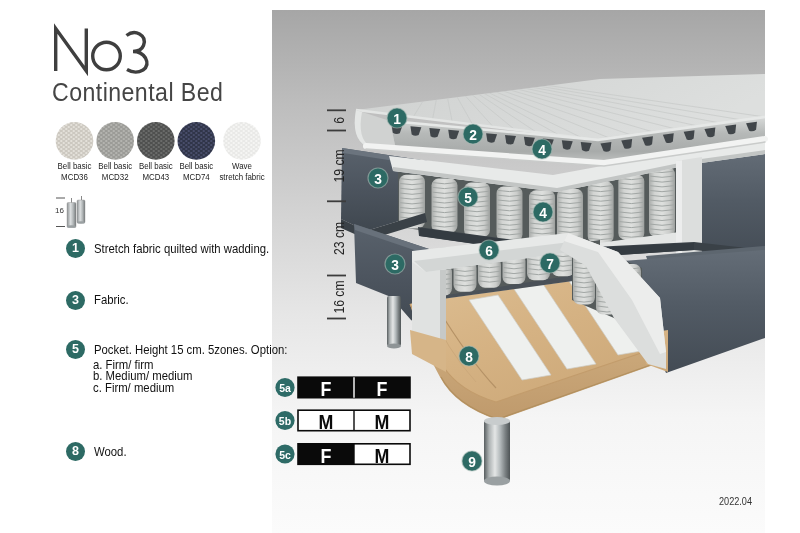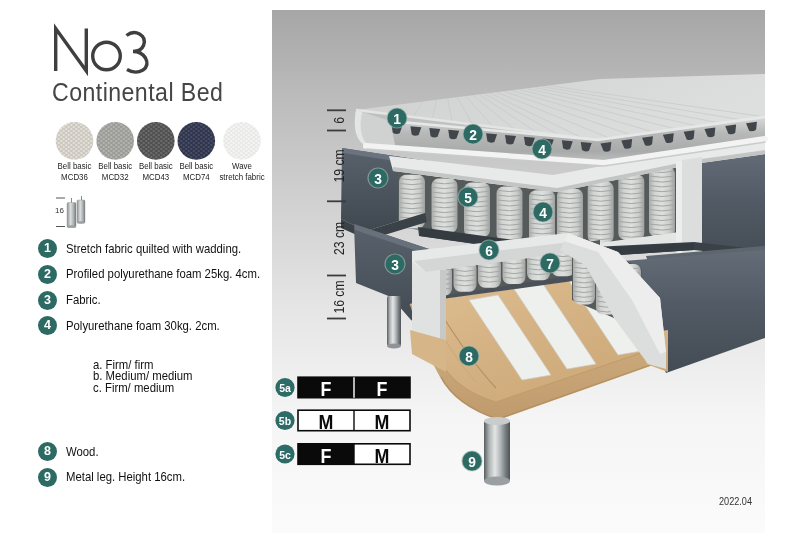--- a/index.html
+++ b/index.html
@@ -1,17 +1,17 @@
 <!DOCTYPE html>
 <html><head><meta charset="utf-8">
 <style>
 html,body{margin:0;padding:0;background:#fff;}
 #page{position:relative;width:800px;height:533px;overflow:hidden;background:#fff;font-family:"Liberation Sans",sans-serif;}
 #sub{position:absolute;left:52px;top:77px;font-size:26px;color:#454545;letter-spacing:0.5px;transform:scaleX(0.89);transform-origin:0 0;}
-.li{position:absolute;left:38px;height:20px;white-space:nowrap;}
+.li{position:absolute;left:66px;height:20px;white-space:nowrap;}
 .bdg{display:inline-block;width:19px;height:19px;border-radius:50%;background:#2d6a64;color:#fff;font-size:12.5px;font-weight:bold;text-align:center;line-height:19px;vertical-align:middle;}
 .ltx{font-size:12.6px;color:#111;margin-left:9px;vertical-align:middle;display:inline-block;transform:scaleX(0.9);transform-origin:0 50%;}
 .sub{position:absolute;left:93px;font-size:12.6px;color:#111;white-space:nowrap;transform:scaleX(0.9);transform-origin:0 50%;}
 svg{position:absolute;left:0;top:0;}
 </style></head>
 <body>
 <div id="page">
 <svg width="800" height="533" viewBox="0 0 800 533">
 <defs>
 <linearGradient id="leg2" x1="0" y1="0" x2="1" y2="0">
@@ -509,20 +509,18 @@
 <ellipse cx="71.5" cy="226.5" rx="4.5" ry="1.3" fill="#9aa0a2"></ellipse>
 
 <g stroke="#3f3f3f" stroke-width="3.4" fill="none">
 <path d="M55.7,71 L55.7,28.5 L86.3,71 L86.3,28.5"></path>
 <circle cx="106.5" cy="56" r="13.8"></circle>
 <path d="M126.5,35.5 Q133,30.5 139.5,34 Q146.5,38 143.5,45.5 Q141,51.5 133,51.5 Q141.5,51.5 145.5,58 Q149.5,65.5 143,70 Q135.5,74.5 127,69.5"></path>
 </g>
 </svg>
 <div id="sub">Continental Bed</div>
 <div class="li" style="top:238.8px"><span class="bdg">1</span><span class="ltx">Stretch fabric quilted with wadding.</span></div>
-    <div class="li" style="top:264.4px"><span class="bdg">2</span><span class="ltx">Profiled polyurethane foam 25kg. 4cm.</span></div>
     <div class="li" style="top:290.5px"><span class="bdg">3</span><span class="ltx">Fabric.</span></div>
-    <div class="li" style="top:316.1px"><span class="bdg">4</span><span class="ltx">Polyurethane foam 30kg. 2cm.</span></div>
+    <div class="li" style="top:340.0px"><span class="bdg">5</span><span class="ltx">Pocket. Height 15 cm. 5zones. Option:</span></div>
     <div class="li" style="top:441.8px"><span class="bdg">8</span><span class="ltx">Wood.</span></div>
-    <div class="li" style="top:467.4px"><span class="bdg">9</span><span class="ltx">Metal leg. Height 16cm.</span></div>
 <div class="sub" style="top:357.5px">a. Firm/ firm</div>
 <div class="sub" style="top:369.3px">b. Medium/ medium</div>
 <div class="sub" style="top:381.3px">c. Firm/ medium</div>
 </div>
 </body></html>

